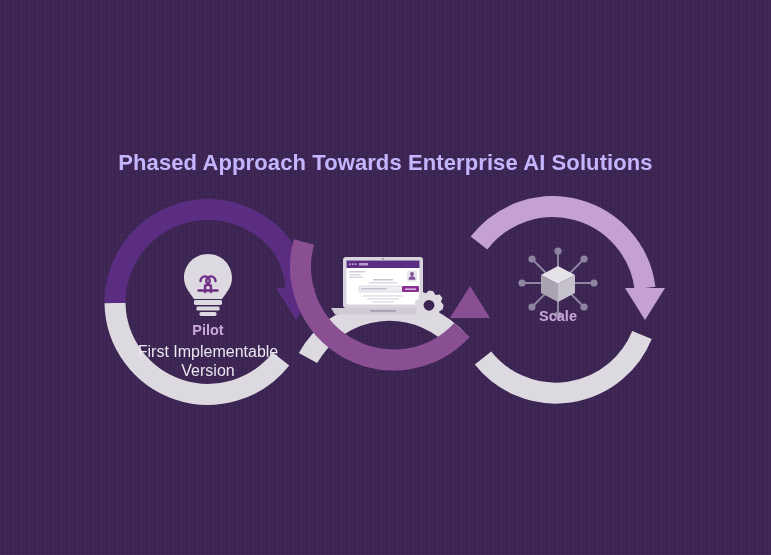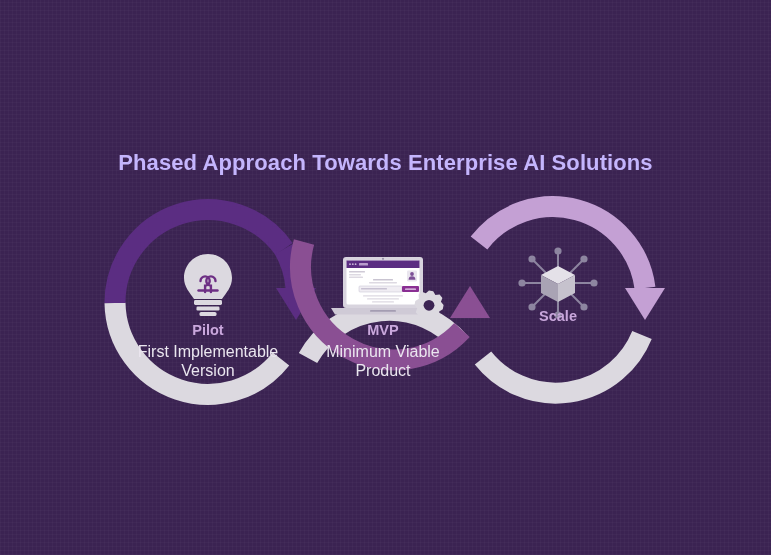--- a/index.html
+++ b/index.html
@@ -178,23 +178,18 @@
       <polygon points="17,-8 0,1 0,19 17,10" fill="#c6c2cd"></polygon>
     </g>
   </svg>
 
   <div class="stage-label" id="label-pilot">
     <span class="stage-title">Pilot</span>
     <span class="stage-sub">First Implementable
 Version</span>
   </div>
 
-  <div class="stage-label" id="label-mvp">
-    <span class="stage-title">MVP</span>
-    <span class="stage-sub">Minimum Viable
-Product</span>
-  </div>
 
   <div class="stage-label" id="label-scale">
     <span class="stage-title">Scale</span>
   </div>
 
 </div>
 
 </body></html>

